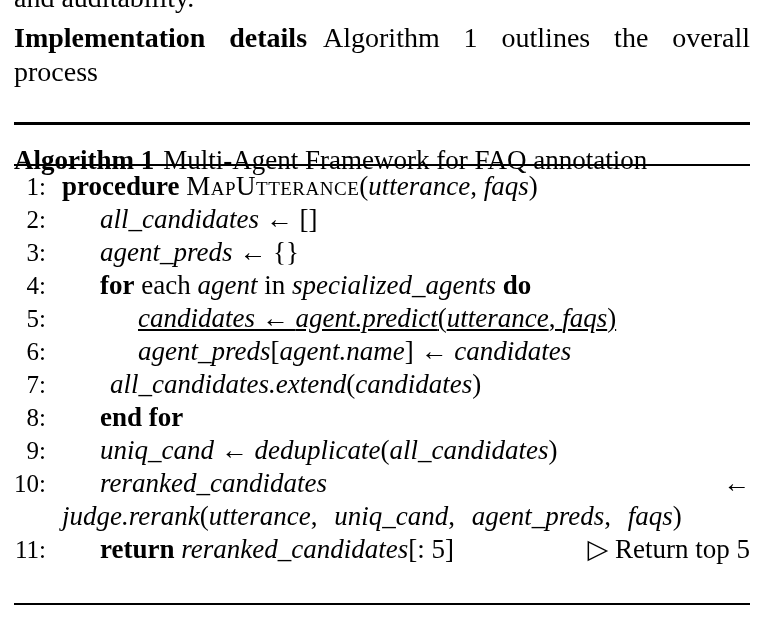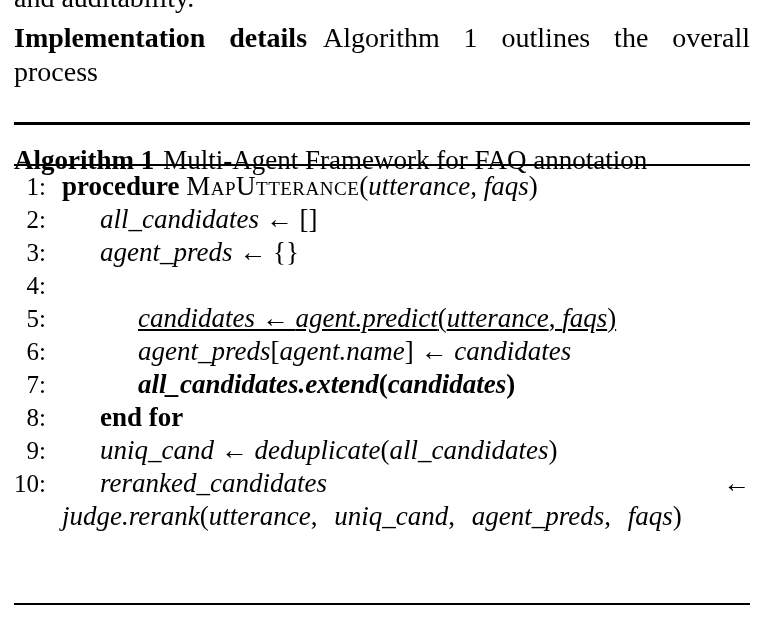--- a/index.html
+++ b/index.html
@@ -132,36 +132,39 @@
       </span>
     </div>
     <div class="algo-row">
       <span class="algo-num">3:</span>
       <span class="algo-content" style="margin-left: 54px;">
         <span class="segs"><span class="seg-var">agent_preds</span><span class="seg-plain"> ← {}</span></span>
       </span>
     </div>
     <div class="algo-row">
       <span class="algo-num">4:</span>
+      <span class="algo-content" style="margin-left: 54px;">
+        <span class="segs"><span class="seg-kw">for</span><span class="seg-plain"> each </span><span class="seg-var">agent</span><span class="seg-plain"> in </span><span class="seg-var">specialized_agents</span><span class="seg-kw"> do</span></span>
+      </span>
     </div>
     <div class="algo-row">
       <span class="algo-num">5:</span>
       <span class="algo-content" style="margin-left: 92px; text-decoration: underline;">
         <span class="segs"><span class="seg-var">candidates</span><span class="seg-plain"> ← </span><span class="seg-var">agent.predict</span><span class="seg-plain">(</span><span class="seg-var">utterance</span><span class="seg-plain">, </span><span class="seg-var">faqs</span><span class="seg-plain">)</span></span>
       </span>
     </div>
     <div class="algo-row">
       <span class="algo-num">6:</span>
       <span class="algo-content" style="margin-left: 92px;">
         <span class="segs"><span class="seg-var">agent_preds</span><span class="seg-plain">[</span><span class="seg-var">agent.name</span><span class="seg-plain">] ← </span><span class="seg-var">candidates</span></span>
       </span>
     </div>
     <div class="algo-row">
       <span class="algo-num">7:</span>
-      <span class="algo-content" style="margin-left: 92px; font-weight: bold;">
+      <span class="algo-content" style="margin-left: 64px;">
         <span class="segs"><span class="seg-var">all_candidates.extend</span><span class="seg-plain">(</span><span class="seg-var">candidates</span><span class="seg-plain">)</span></span>
       </span>
     </div>
     <div class="algo-row">
       <span class="algo-num">8:</span>
       <span class="algo-content" style="margin-left: 54px;">
         <span class="segs"><span class="seg-kw">end for</span></span>
       </span>
     </div>
     <div class="algo-row">
@@ -176,15 +179,22 @@
         <span class="segs"><span class="seg-var">reranked_candidates</span></span>
         <span class="algo-right">←</span>
       </span>
     </div>
     <div class="algo-row">
       <span class="algo-num"></span>
       <span class="algo-content stretch" style="margin-left: 16px;">
         <span class="segs"><span class="seg-var">judge.rerank</span><span class="seg-plain">(</span><span class="seg-var">utterance</span><span class="seg-plain">, </span><span class="seg-var">uniq_cand</span><span class="seg-plain">, </span><span class="seg-var">agent_preds</span><span class="seg-plain">, </span><span class="seg-var">faqs</span><span class="seg-plain">)</span></span>
       </span>
     </div>
+    <div class="algo-row">
+      <span class="algo-num">11:</span>
+      <span class="algo-content" style="margin-left: 54px;">
+        <span class="segs"><span class="seg-kw">return </span><span class="seg-var">reranked_candidates</span><span class="seg-plain">[: 5]</span></span>
+        <span class="algo-right">▷ Return top 5</span>
+      </span>
+    </div>
   </div>
 
 <div class="abs rule rule-bottom"></div>
 
 </body></html>

